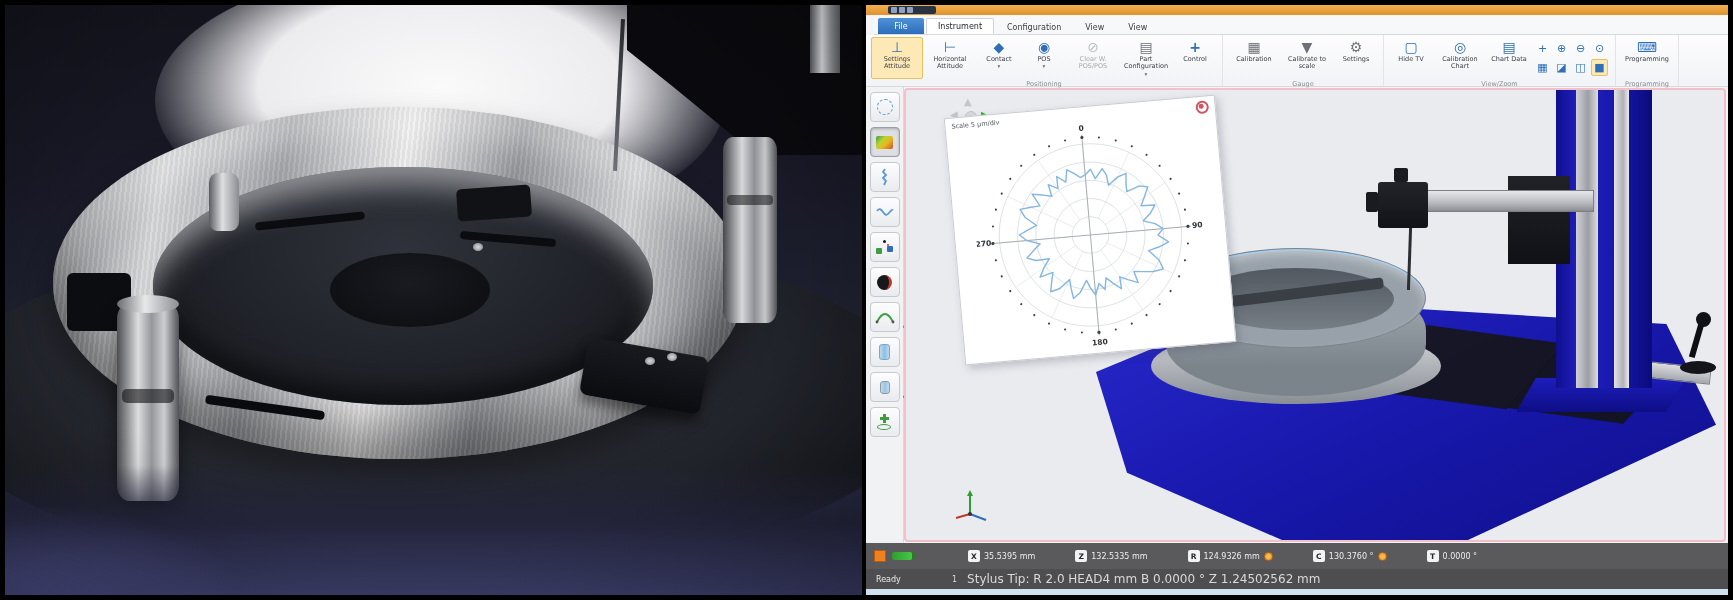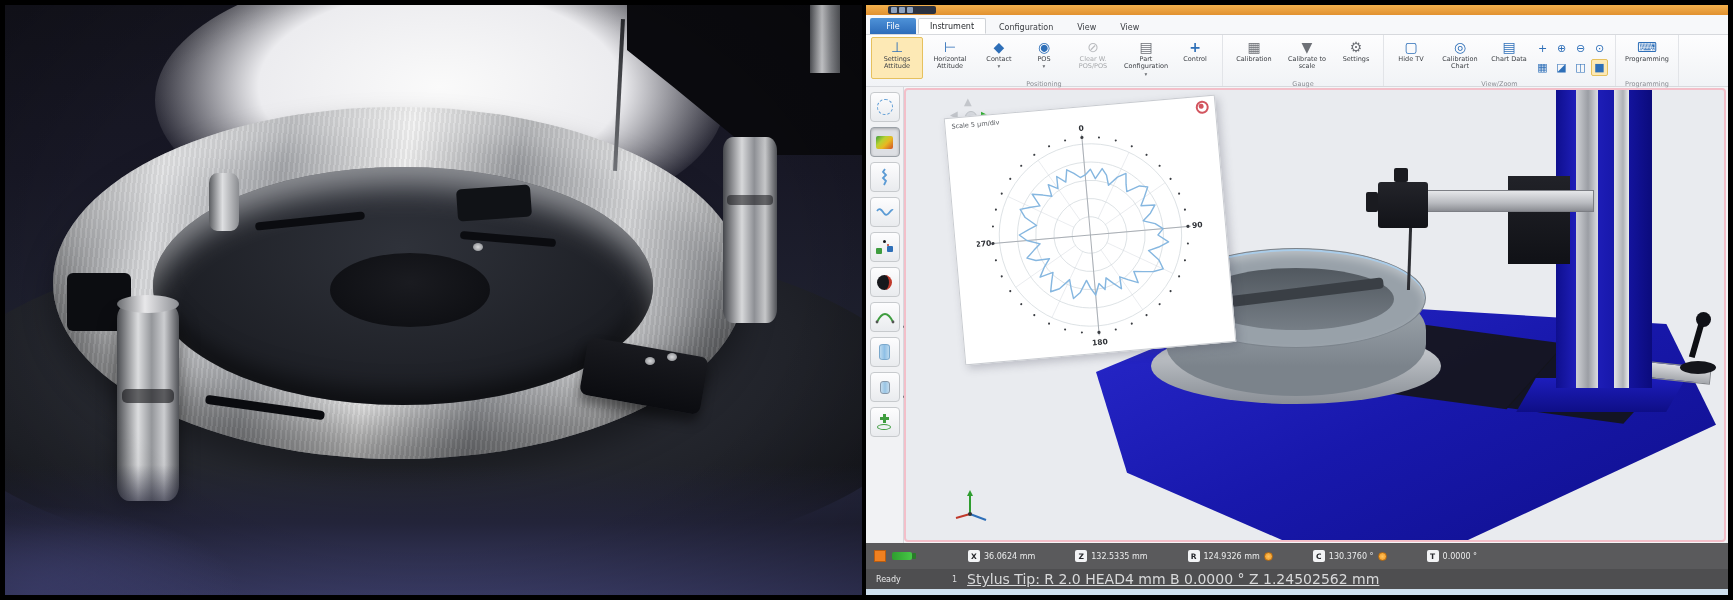--- a/index.html
+++ b/index.html
@@ -53,21 +53,21 @@
   .ph-floor2 { position:absolute; left:0; bottom:0; width:240px; height:90px;
            background:radial-gradient(ellipse at 10% 100%, #4a4c84 0%, rgba(50,52,100,0) 70%); }
   .ph-vignette { position:absolute; inset:0; background:radial-gradient(ellipse at 50% 45%, rgba(0,0,0,0) 60%, rgba(0,0,0,.28) 100%); }
 
   
   .app { position:absolute; left:866px; top:5px; width:862px; height:590px; background:#f4f5f7; display:flex; flex-direction:column; }
   .titlebar { height:10px; background:linear-gradient(180deg,#f3b14e,#e19130); position:relative; flex:0 0 auto; }
   .qat { position:absolute; left:22px; top:1px; width:48px; height:8px; background:#2a3140; border-radius:2px; display:flex; gap:2px; padding:1px 3px; }
   .qat i { width:6px; height:6px; background:#8fa3c0; border-radius:1px; }
 
-  .tabrow { height:20px; background:#f7f8fa; border-bottom:1px solid #d7d9dd; display:flex; align-items:flex-end; gap:2px; padding-left:4px; flex:0 0 auto; }
+  .tabrow { height:20px; background:#f7f8fa; border-bottom:1px solid #d7d9dd; display:flex; align-items:flex-end; gap:2px; padding-left:4px; flex:0 0 auto;margin-left:8px; }
   .file-btn { background:linear-gradient(180deg,#4e92d8,#2d6cba); color:#fff; font-size:8px; width:46px; height:16px;
            display:flex; align-items:center; justify-content:center; border-radius:2px 2px 0 0; }
   .tab { font-size:8px; color:#3a3d42; padding:3px 11px 2px; }
   .tab.active { background:#fff; border:1px solid #cfd2d6; border-bottom:1px solid #fff; border-radius:2px 2px 0 0; color:#1f2226; }
 
   .ribbon { height:52px; background:linear-gradient(180deg,#fdfdfe,#f1f3f6); border-bottom:1px solid #d7d9dd; display:flex; flex:0 0 auto; }
   .rgroup { display:flex; flex-direction:column; padding:2px 5px 0; border-right:1px solid #e2e4e8; }
   .rbtns { display:flex; align-items:flex-start; gap:1px; flex:1; }
   .rlabel { font-size:6.5px; color:#8b8e94; text-align:center; height:10px; line-height:10px; }
   .rbtn { width:52px; min-height:42px; display:flex; flex-direction:column; align-items:center; text-align:center;
@@ -163,21 +163,21 @@
   .st-link { width:20px; height:8px; background:linear-gradient(90deg,#2f9d2f,#46c846); border-radius:2px; position:relative; margin-right:16px; }
   .st-link::after { content:""; position:absolute; right:-4px; top:1px; width:4px; height:6px; background:#2a7a2a; border-radius:1px; }
   .axis { display:flex; align-items:center; gap:4px; margin-left:34px; }
   .axis .badge { width:12px; height:12px; background:#f2f3f5; color:#26282c; font-size:7.5px; font-weight:bold;
                  display:flex; align-items:center; justify-content:center; border-radius:2px; }
   .axis .val { font-size:8px; color:#eceded; }
   .axis .dot { width:9px; height:9px; border-radius:50%; background:radial-gradient(#ffc35c,#ef9420); border:1px solid #b86c10; }
   .statusbar2 { height:20px; background:#4e4e50; display:flex; align-items:center; gap:10px; padding:0 10px; flex:0 0 auto; }
   .statusbar2 .ready { font-size:8px; color:#e8e9ea; width:66px; }
   .statusbar2 .cnt { font-size:8px; color:#d8d9da; }
-  .statusbar2 .stylus { font-size:14px; color:#d8d9da;text-decoration:underline; }
+  .statusbar2 .stylus { font-size:12px; color:#d8d9da; }
   .bottomstrip { height:6px; background:#cfe0ee; flex:0 0 auto; }
 </style>
 </head>
 <body>
 
 <div class="stage">
 
   <div class="photo">
     <div class="ph-backdrop"></div>
     <div class="ph-blackgear"></div>
@@ -483,21 +483,21 @@
           <circle cx="18" cy="26" r="2" fill="#333"></circle>
         </svg>
       </div>
     </div>
 
     <div class="statusbar">
       <div class="st-square"></div>
       <div class="st-link"></div>
       <div class="axis">
         <span class="badge">X</span>
-          <span class="val">36.0624 mm</span>
+          <span class="val">35.5395 mm</span>
       </div>
       <div class="axis">
         <span class="badge">Z</span>
           <span class="val">132.5335 mm</span>
       </div>
       <div class="axis">
         <span class="badge">R</span>
           <span class="val">124.9326 mm</span>
         <span class="dot"></span>
       </div>

